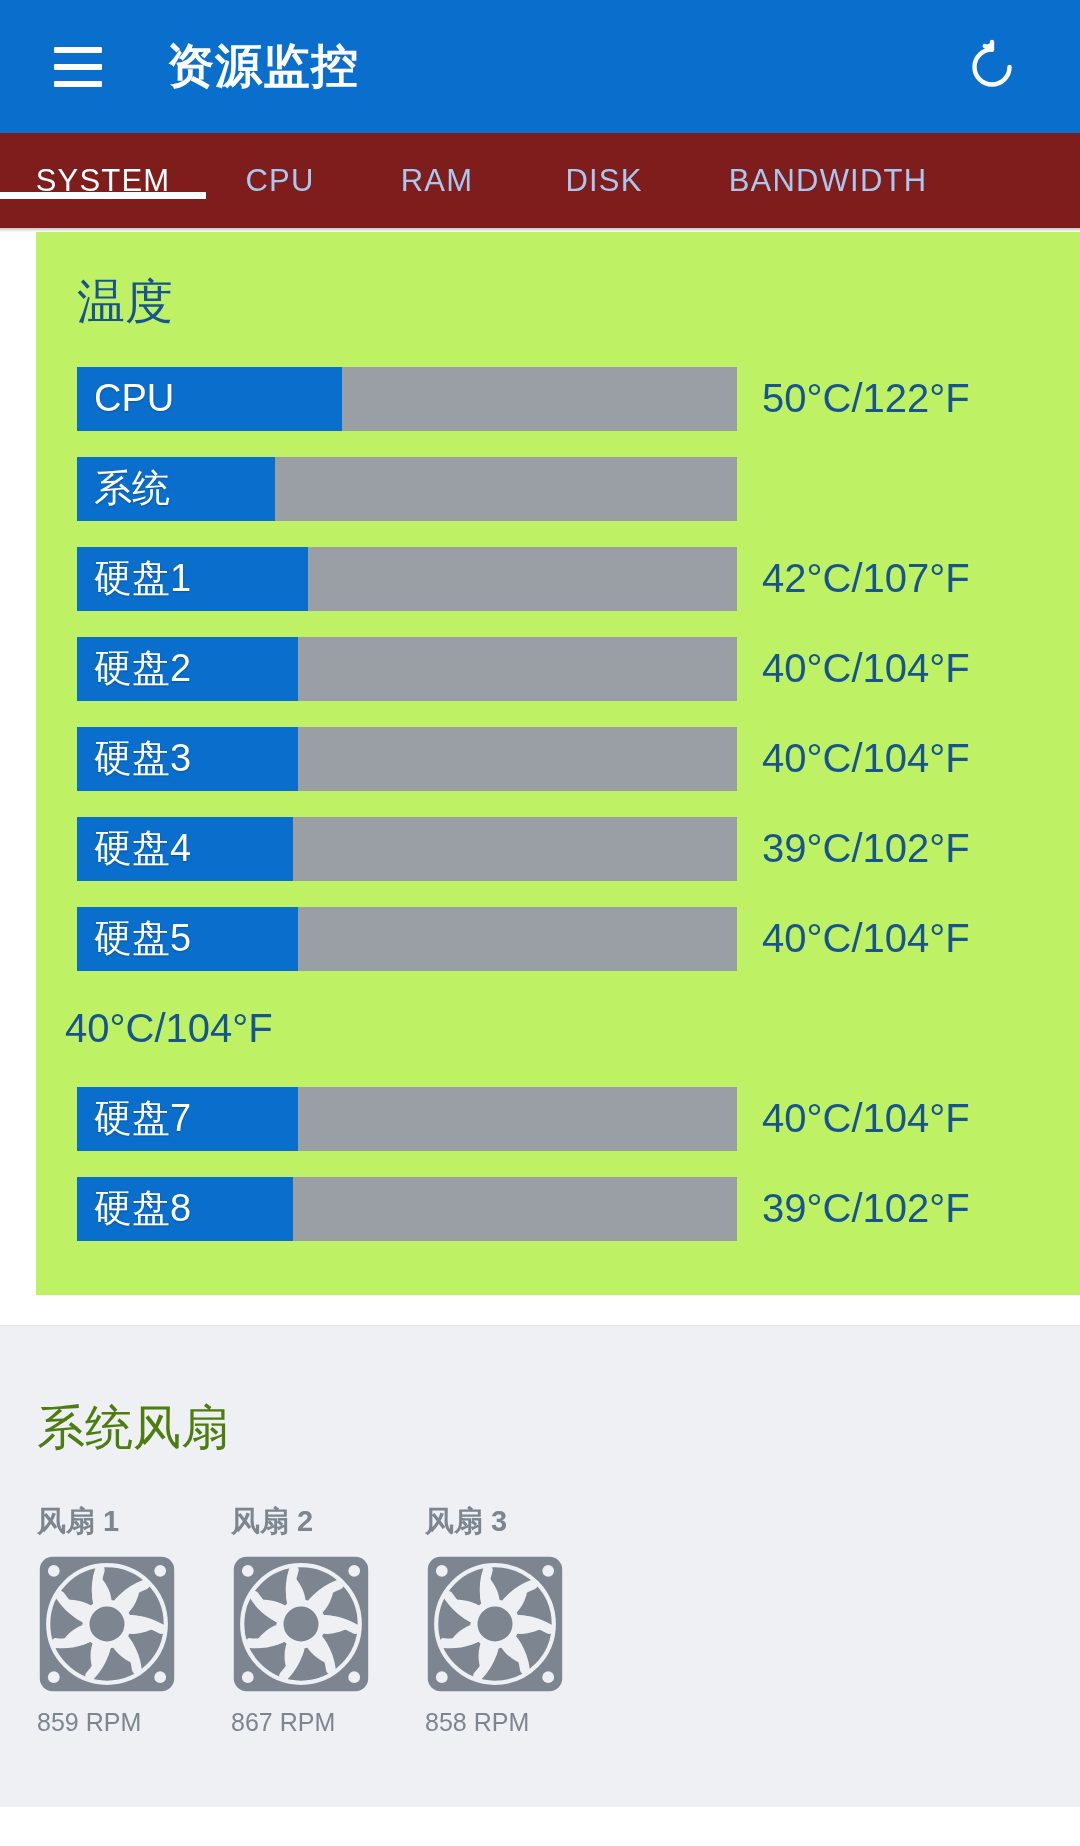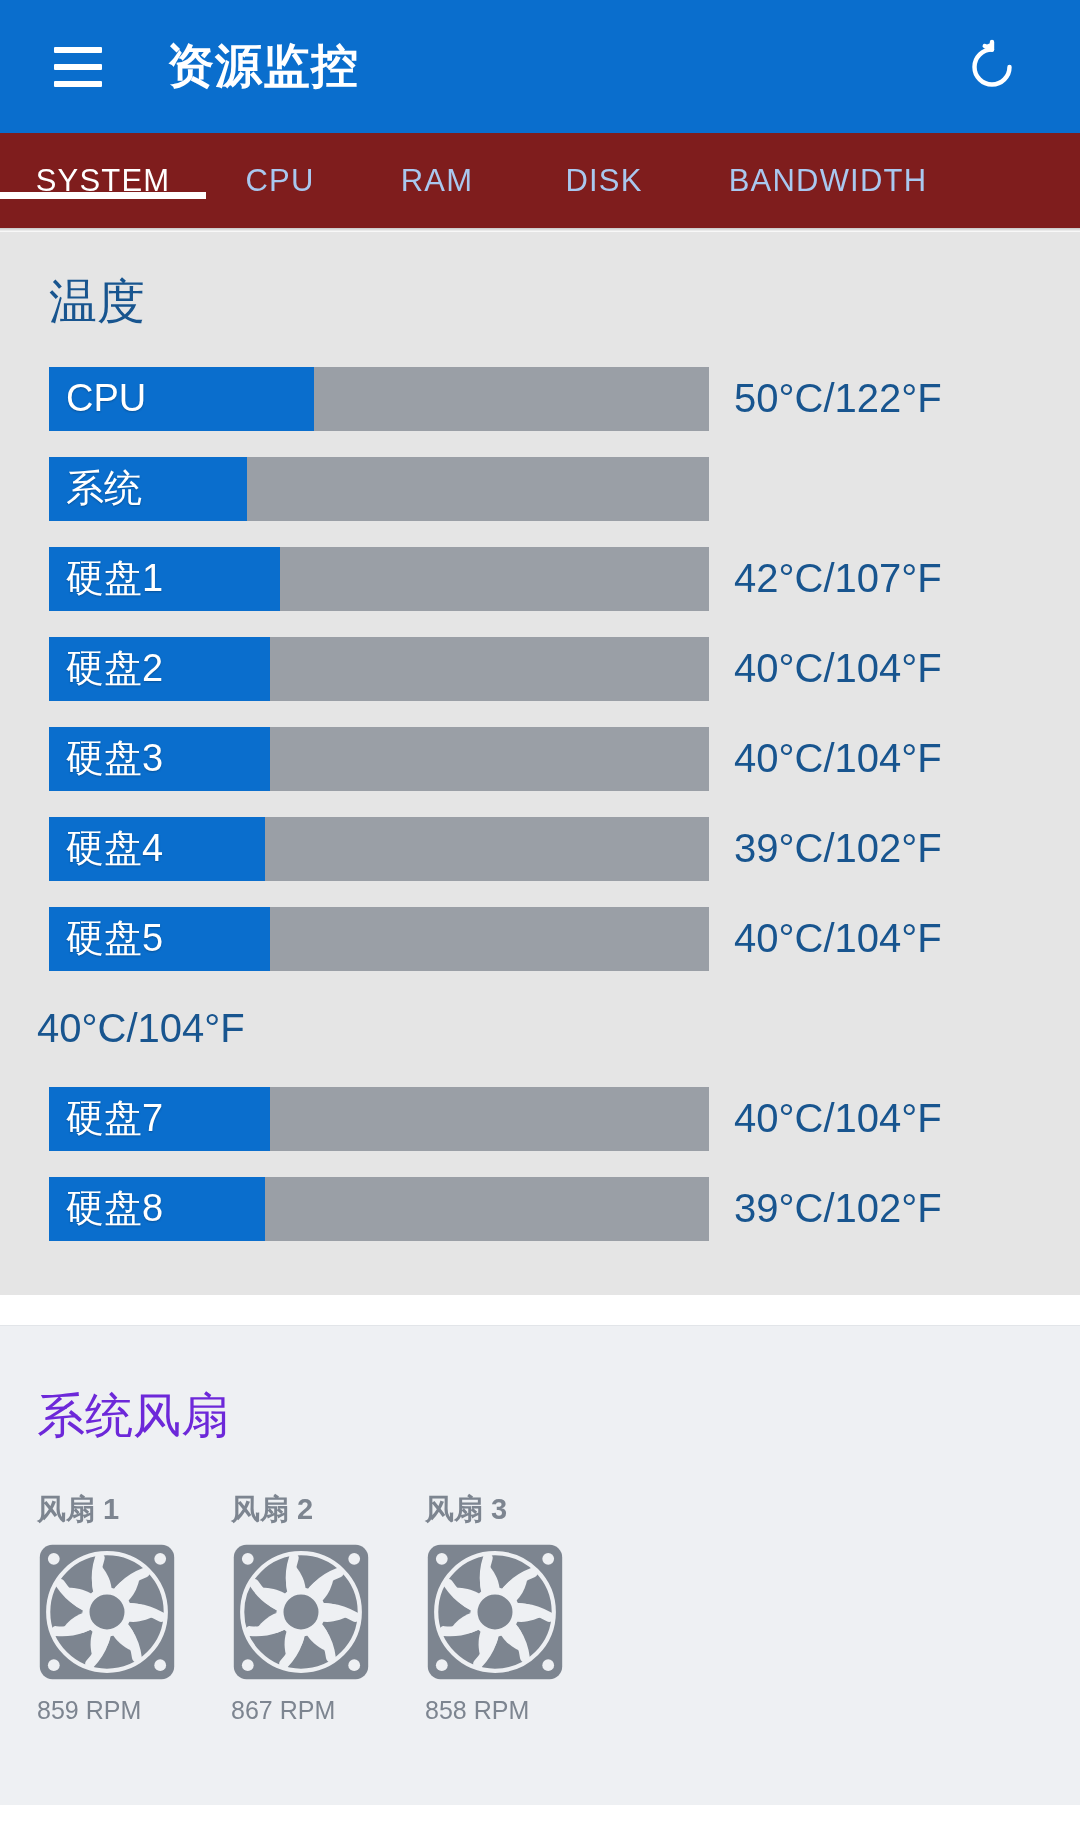--- a/index.html
+++ b/index.html
@@ -80,22 +80,23 @@
     height:7px;
     background:#ffffff;
   }
   .tabbar-shadow {
     height:4px;
     background:linear-gradient(to bottom, rgba(0,0,0,.22), rgba(0,0,0,0));
   }
 
   
   .card-temp {
-    background:#e5e5e5;
-    padding:44px 0 36px 12px;
+    background:#bef264;
+    padding:44px 0 36px 4px;
+    margin-left:36px;
   }
   .section-title {
     color:#18558f;
     font-size:48px;
     font-weight:400;
     margin:0 0 30px 37px;
     line-height:1.1;
   }
   .temp-row {
     display:flex;
@@ -138,24 +139,24 @@
 
   
   .card-fans {
     background:#eef0f3;
     padding:58px 0 70px 0;
     border-top:1px solid #e2e5e9;
     margin-top:30px;
     min-height:480px;
   }
   .fan-title {
-    color:#6d28d9;
+    color:#4d7c0f;
     font-size:48px;
     font-weight:400;
-    margin:0 0 42px 37px;
+    margin:12px 0 42px 37px;
   }
   .fan-row {
     display:flex;
     padding-left:37px;
     gap:36px;
   }
   .fan-item { width:158px; }
   .fan-name {
     color:#7d8590;
     font-size:29px;

